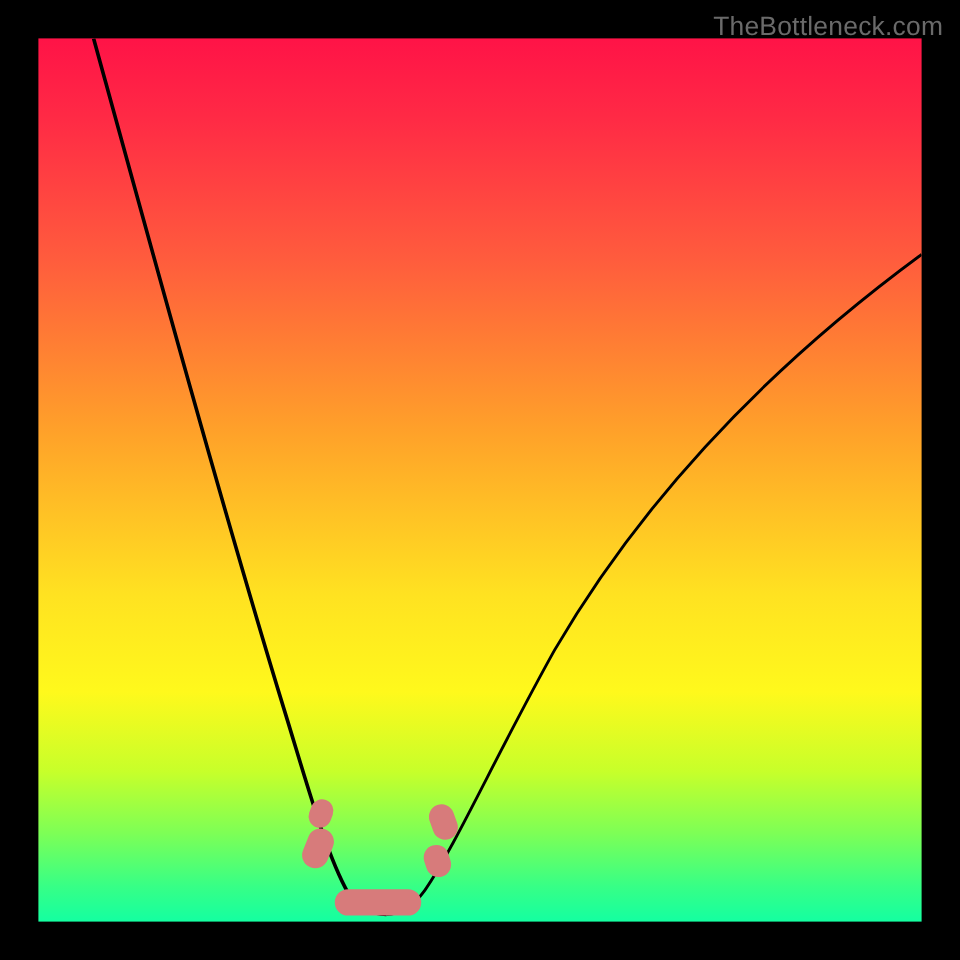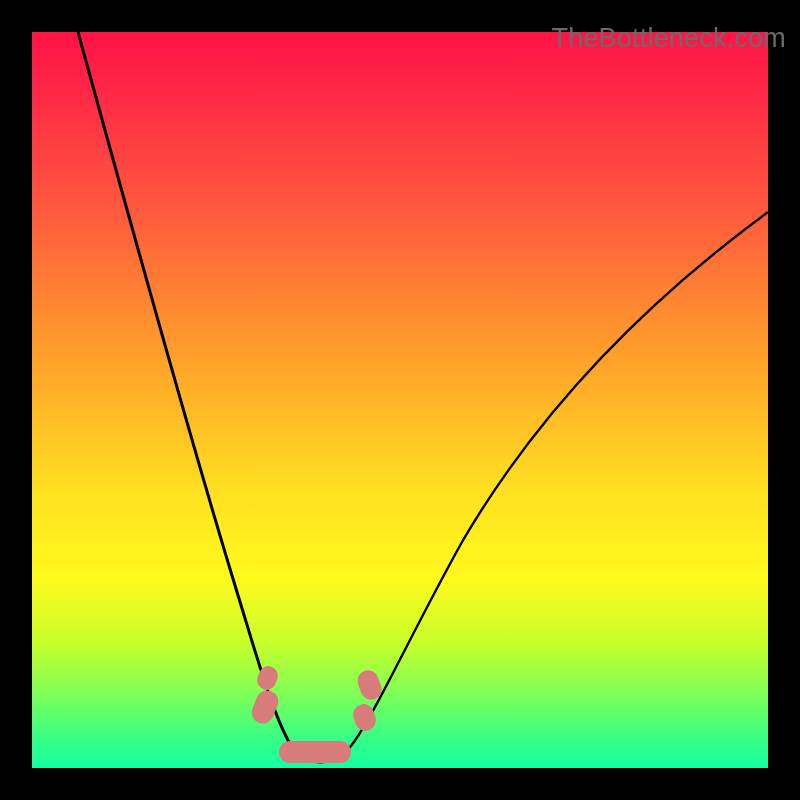--- a/index.html
+++ b/index.html
@@ -12,24 +12,24 @@
     font-family: Arial, Helvetica, sans-serif;
   }
   .stage {
     position: relative;
     width: 800px;
     height: 800px;
     background: #000;
   }
   .watermark {
     position: absolute;
-    top: 23px;
+    top: 9px;
     right: 14px;
     color: #6a6a6a;
-    font-size: 27px;
+    font-size: 22px;
     letter-spacing: 0.2px;
     font-weight: 400;
     z-index: 20;
   }
   .plot {
     position: absolute;
     left: 32px;
     top: 32px;
     width: 736px;
     height: 736px;

